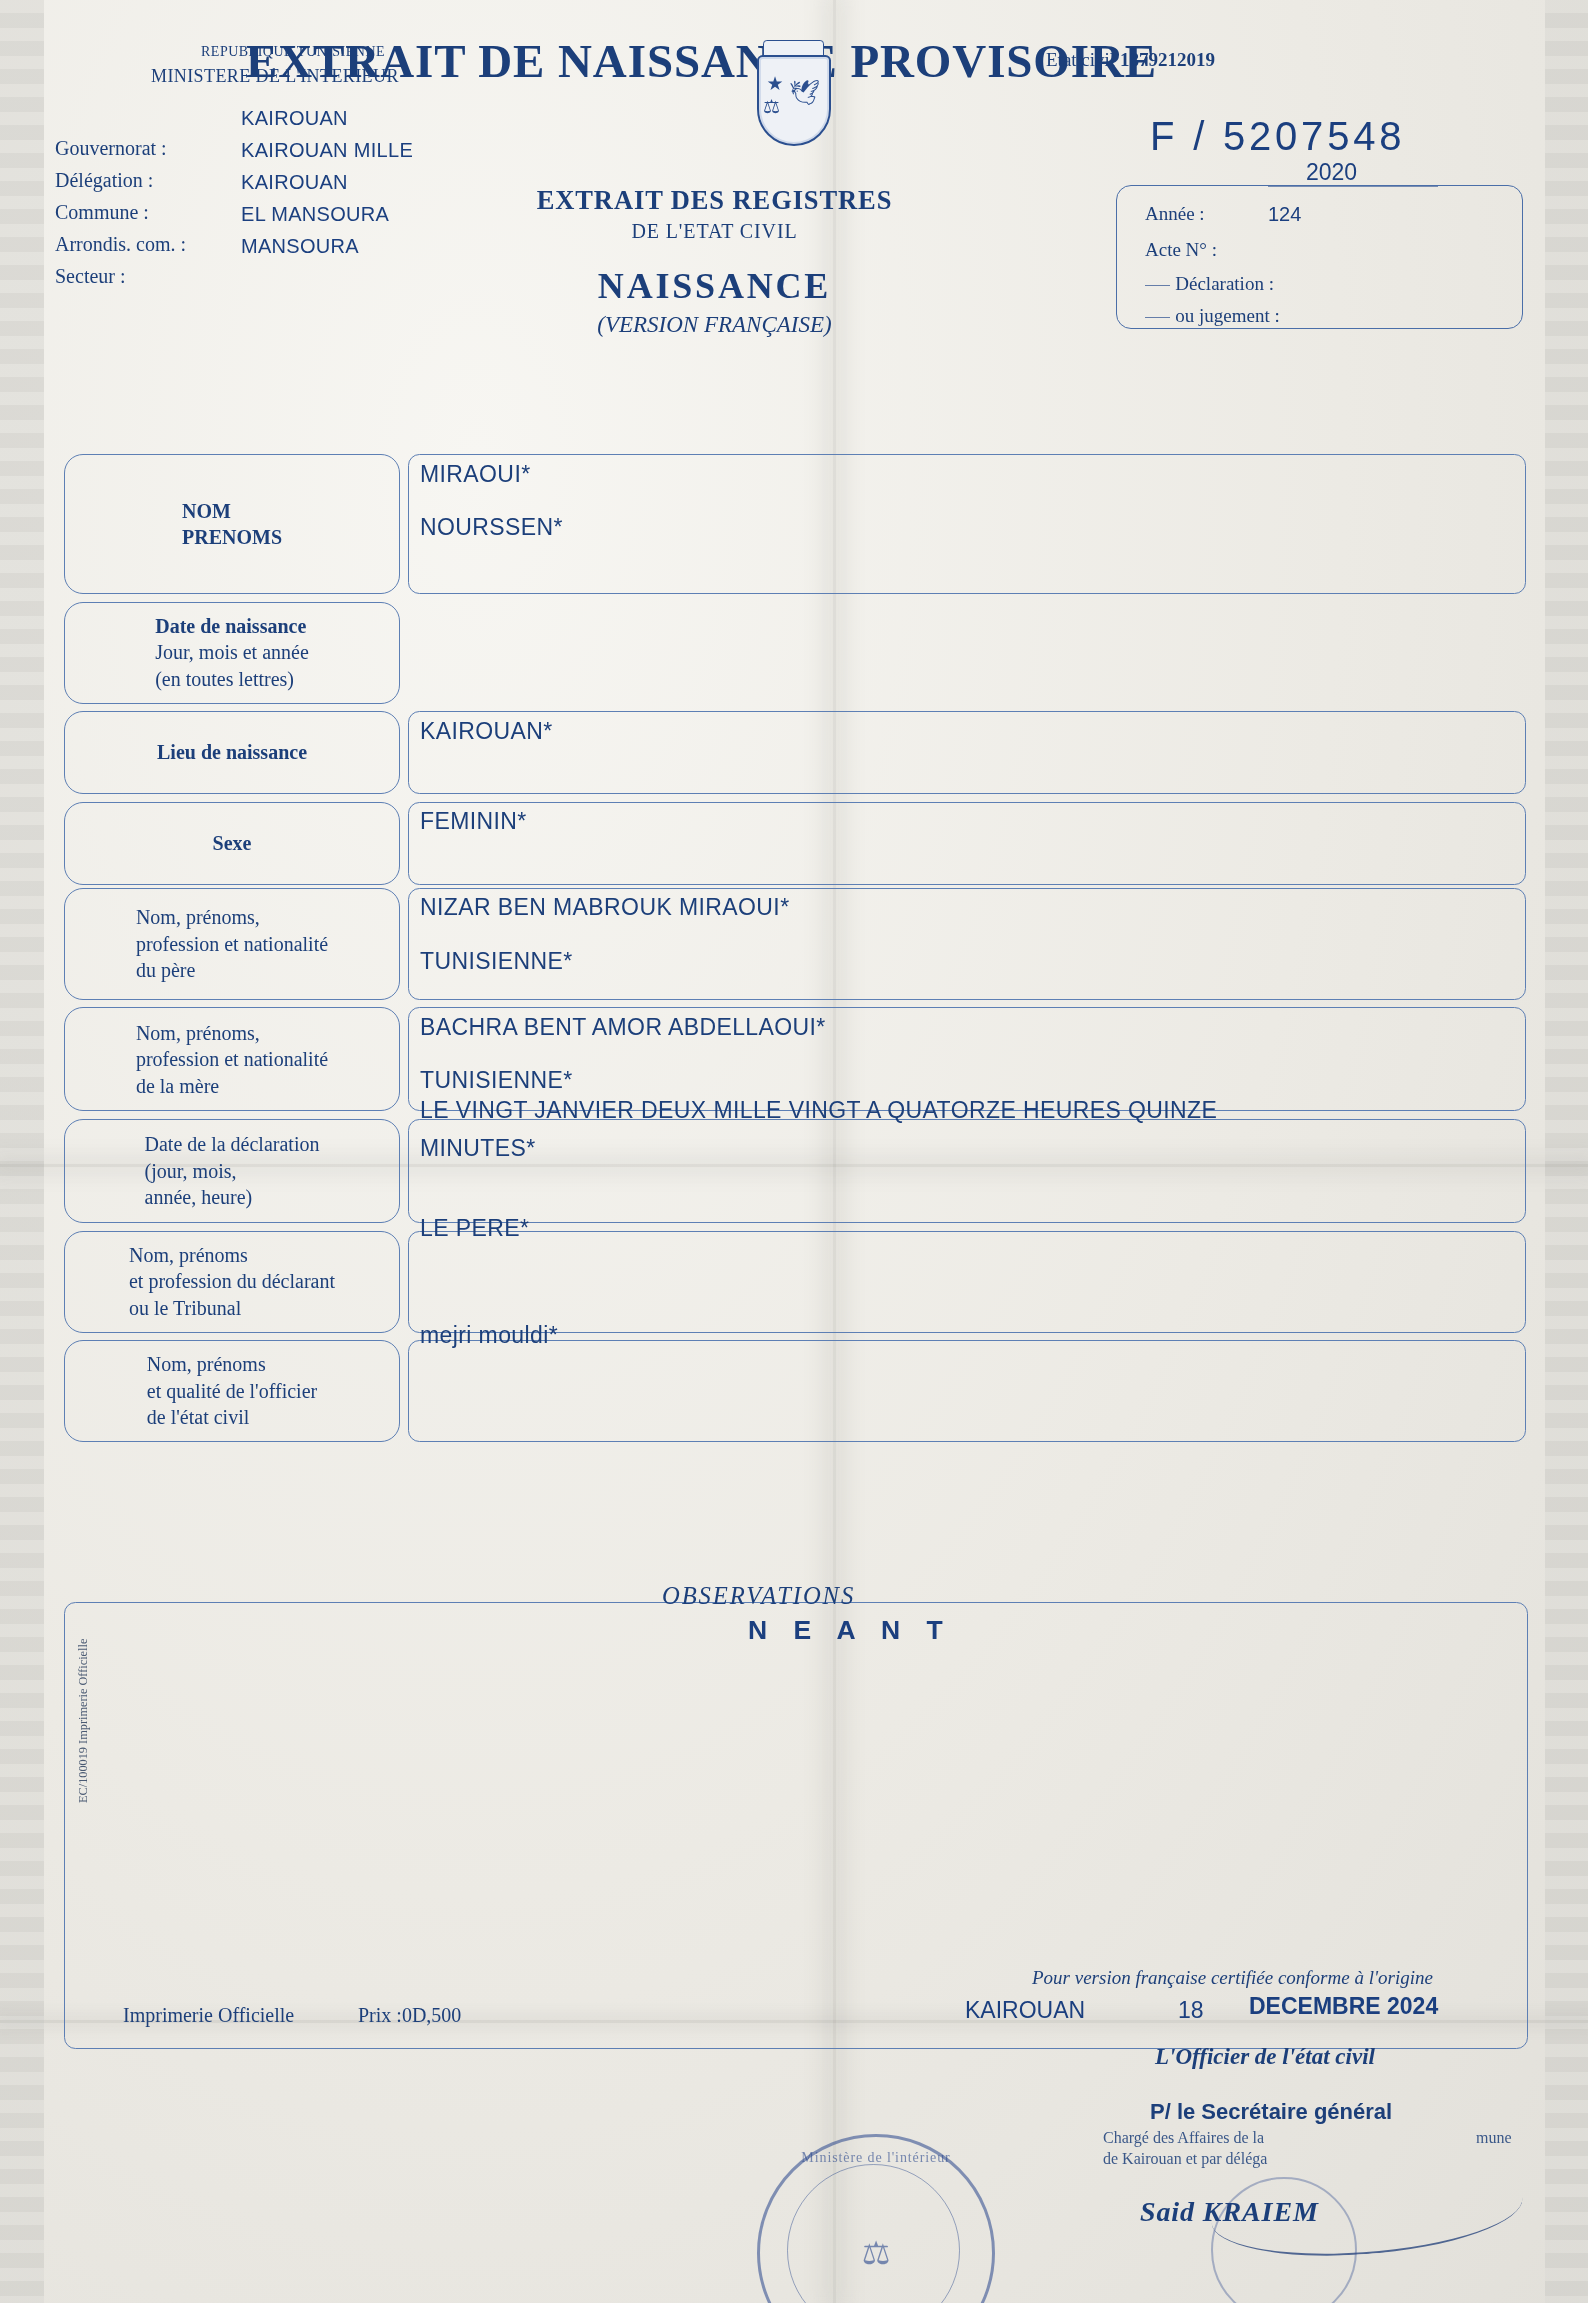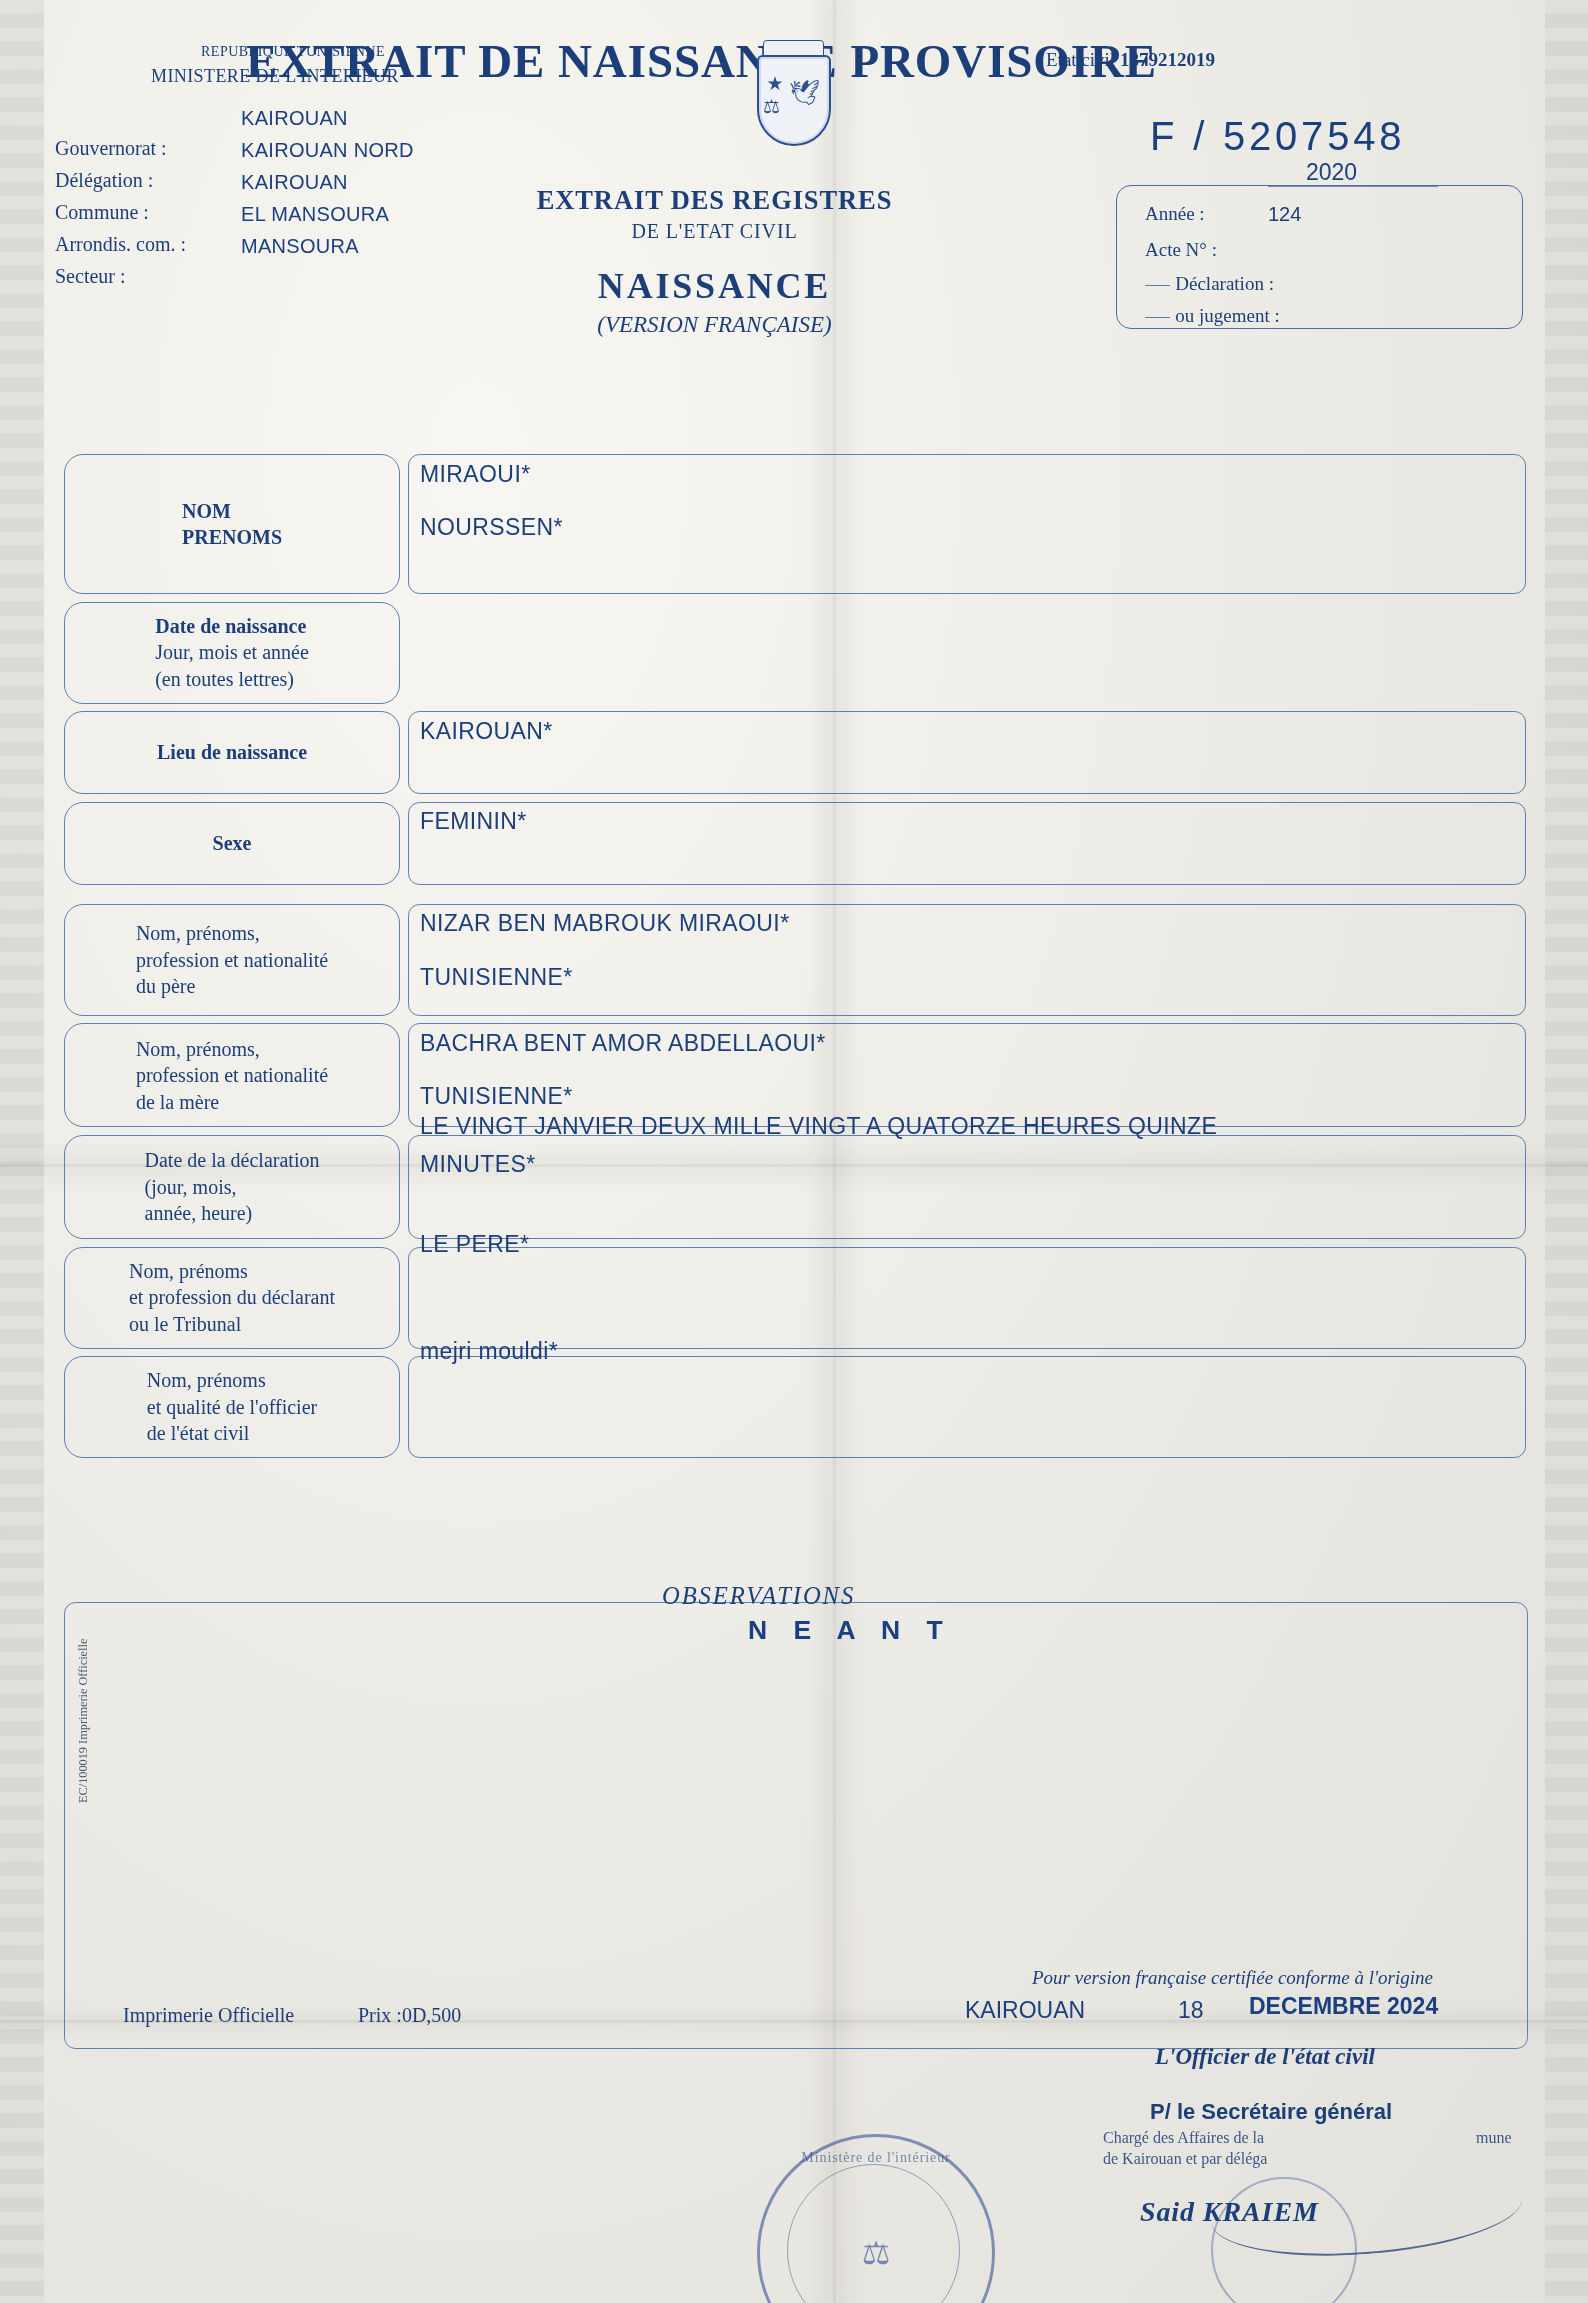--- a/index.html
+++ b/index.html
@@ -233,21 +233,21 @@
 
   <div class="ltable">
     <div>Gouvernorat :</div>
     <div>Délégation :</div>
     <div>Commune :</div>
     <div>Arrondis. com. :</div>
     <div>Secteur :</div>
   </div>
   <div class="lvals hand">
     <div>KAIROUAN</div>
-    <div>KAIROUAN NORD</div>
+    <div>KAIROUAN MILLE</div>
     <div>KAIROUAN</div>
     <div>EL MANSOURA</div>
     <div>MANSOURA</div>
   </div>
 
   <div class="ctr1">EXTRAIT DES REGISTRES</div>
   <div class="ctr2">DE L'ETAT CIVIL</div>
   <div class="ctr3">NAISSANCE</div>
   <div class="ctr4">(VERSION FRANÇAISE)</div>
 
@@ -290,21 +290,21 @@
 
     <div class="row" style="height:83px;margin-bottom:7.6px;">
       <div class="lab">
         <div><b>Lieu de naissance</b></div>
       </div>
       <div class="val">
         <div class="t">KAIROUAN*</div>
       </div>
     </div>
 
-    <div class="row" style="height:83px;margin-bottom:19px;">
+    <div class="row" style="height:83px;margin-bottom:3px;">
       <div class="lab">
         <div><b>Sexe</b></div>
       </div>
       <div class="val">
         <div class="t">FEMININ*</div>
       </div>
     </div>
 
     <div class="row" style="height:112px;margin-bottom:7.6px;">
       <div class="lab">

